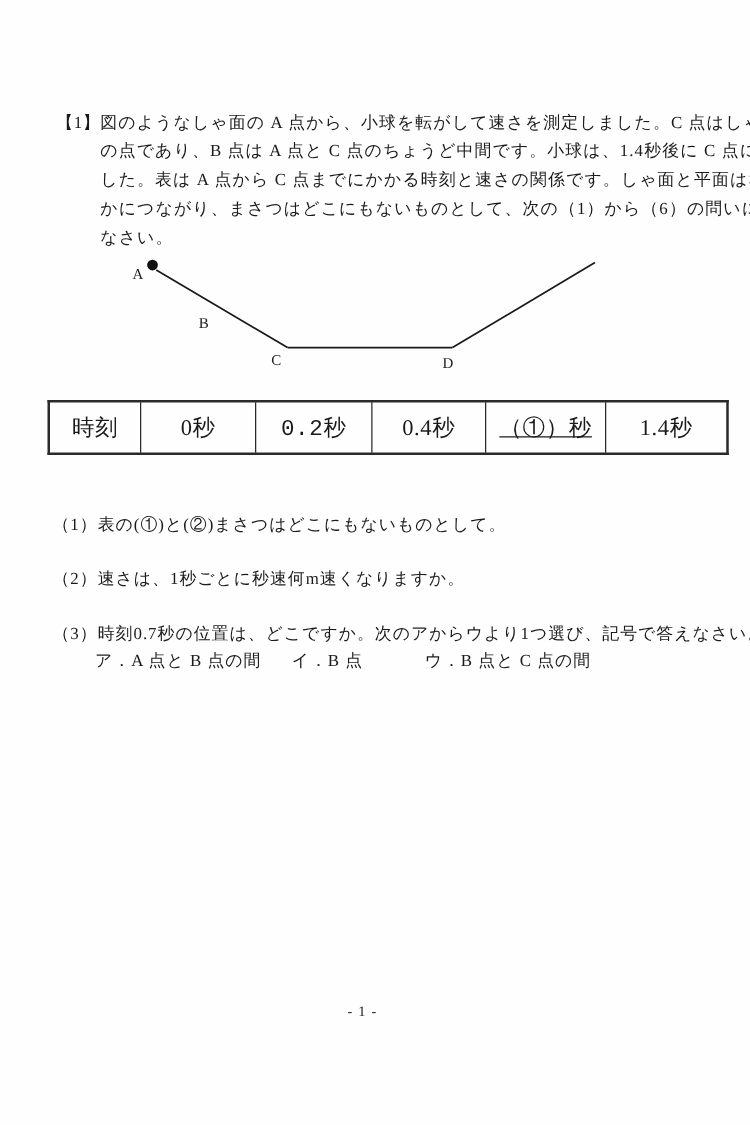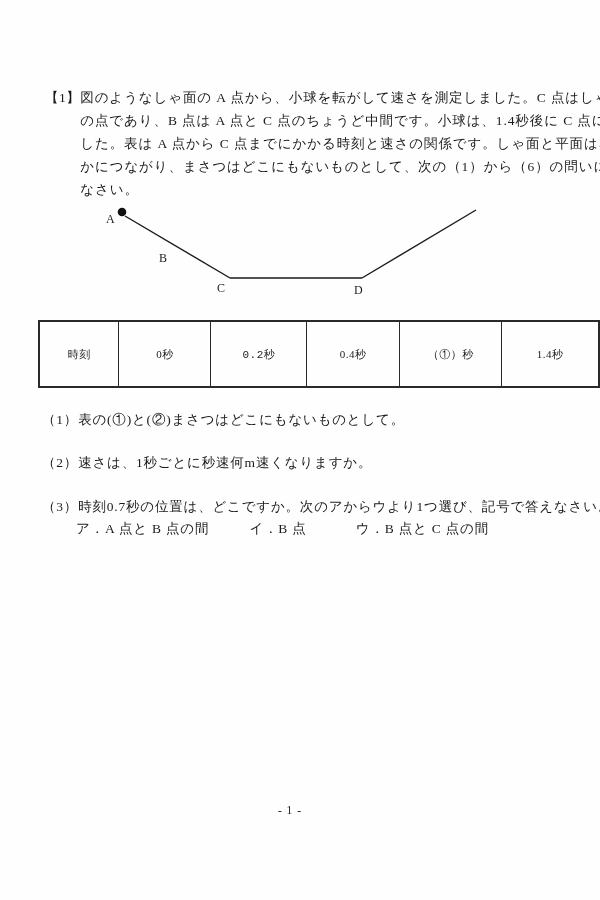--- a/index.html
+++ b/index.html
@@ -59,32 +59,32 @@
     position: absolute;
     top: 320px;
     left: 38px;
     border-collapse: collapse;
     table-layout: fixed;
   }
   .speed-table td {
     border: 1px solid #2a2a2a;
     text-align: center;
     vertical-align: middle;
-    font-size: 11px;
+    font-size: 18px;
     letter-spacing: 0.5px;
-    padding: 16px;
+    padding: 4px;
   }
   .speed-table tr.row-time td { height: 32px; }
   .speed-table tr.row-speed td { height: 36px; }
   .speed-table { border: 2px solid #2a2a2a; }
   .col-h { width: 64px; }
   .col-1 { width: 83px; }
   .col-2 { width: 84px; font-family: Liberation Mono, monospace; }
   .col-3 { width: 82px; }
-  .col-4 { width: 87px; }
+  .col-4 { width: 87px; text-decoration: underline; }
   .col-5 { width: 88px; }
   
   .question {
     position: absolute;
     left: 42px;
     width: 520px;
     display: flex;
     align-items: flex-start;
     font-size: 13.5px;
     line-height: 21px;
@@ -104,21 +104,21 @@
   .q3-options {
     position: absolute;
     top: 518px;
     left: 76px;
     font-size: 13.5px;
     line-height: 21px;
     letter-spacing: 0.8px;
     white-space: nowrap;
   }
   .q3-options .option { display: inline-block; }
-  .q3-options .opt-a { margin-right: 36px; }
+  .q3-options .opt-a { margin-right: 20px; }
   .q3-options .opt-i { margin-right: 45px; }
   
   .footer {
     position: absolute;
     top: 804px;
     left: 0;
     width: 580px;
     text-align: center;
     font-size: 11.5px;
     letter-spacing: 1px;

